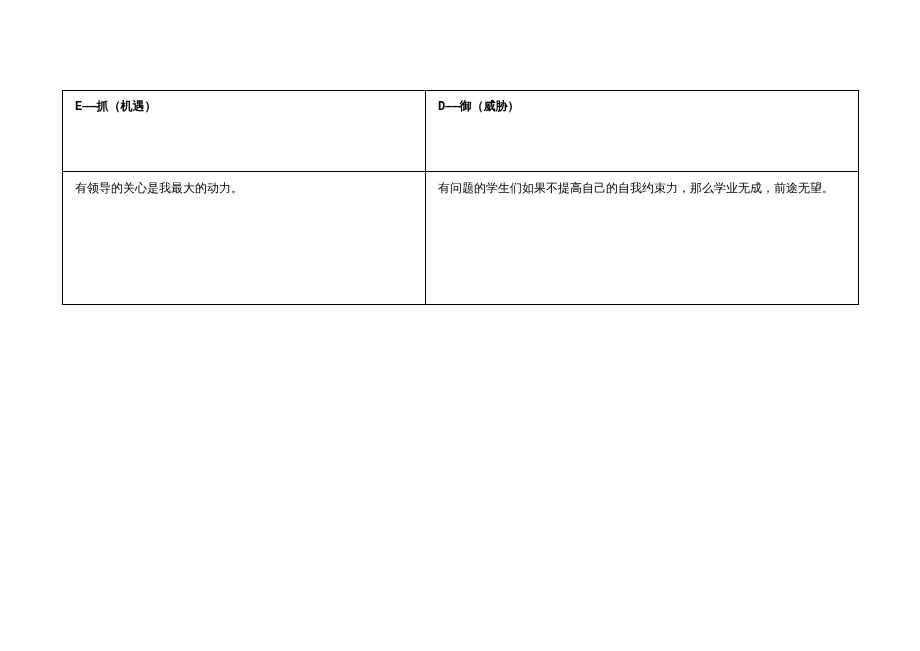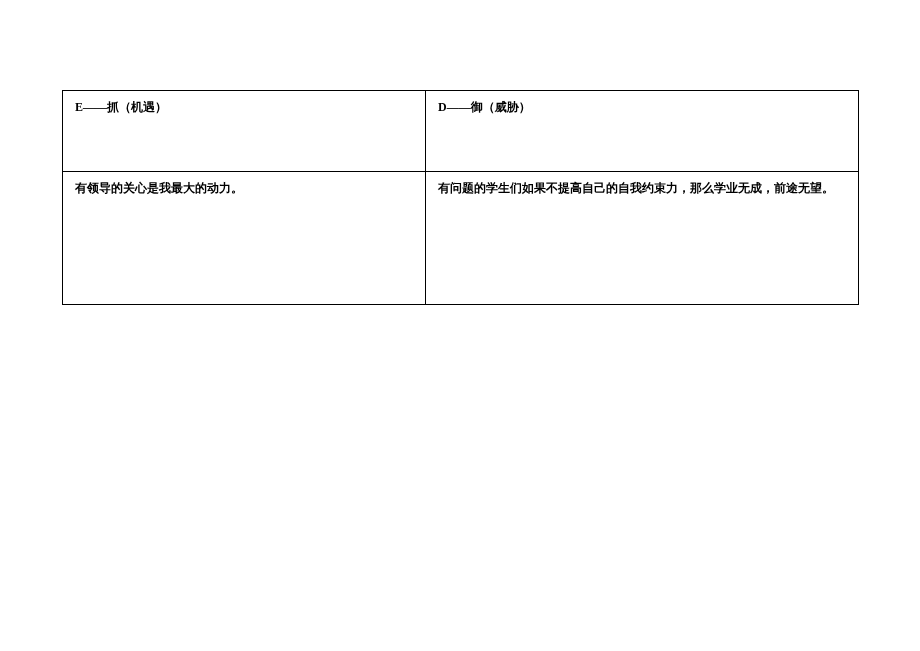--- a/index.html
+++ b/index.html
@@ -28,24 +28,25 @@
   .tbl td {
     border: 1.5px solid #000;
     vertical-align: top;
     padding: 6px 10px 6px 12px;
     word-break: break-all;
     line-height: 1.7;
   }
   .hdr-row td {
     height: 68px;
     font-weight: bold;
+    font-family: Liberation Mono, monospace;
   }
   .body-row td {
     height: 120px;
-    font-weight: bold;
+    font-weight: normal;
   }
   .col-l { width: 363px; }
   .col-r { width: 433px; }
 </style>
 </head>
 <body>
 
 <div class="page">
   <table class="tbl">
     <colgroup>

